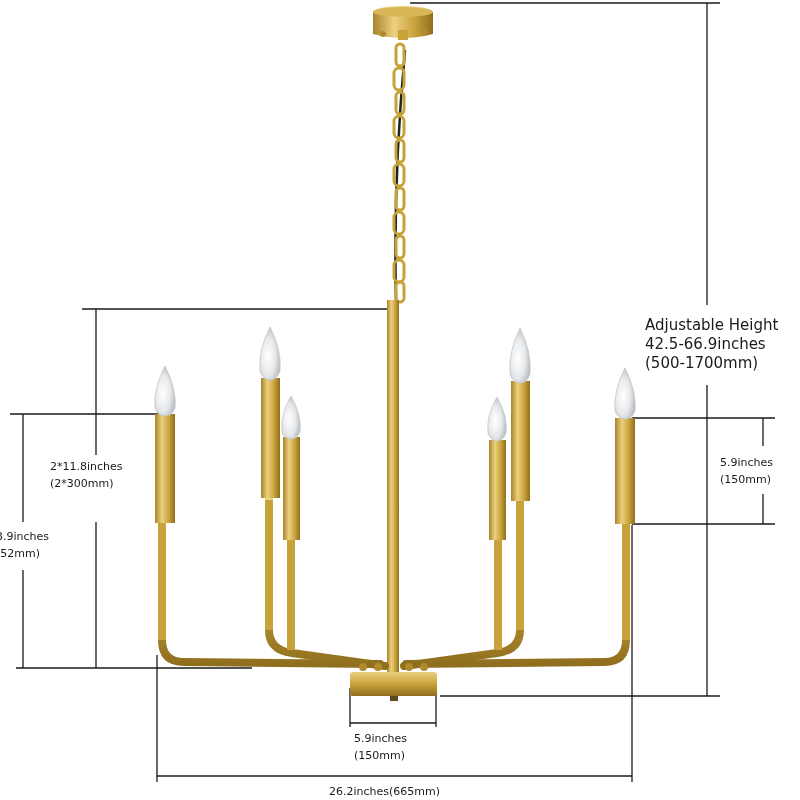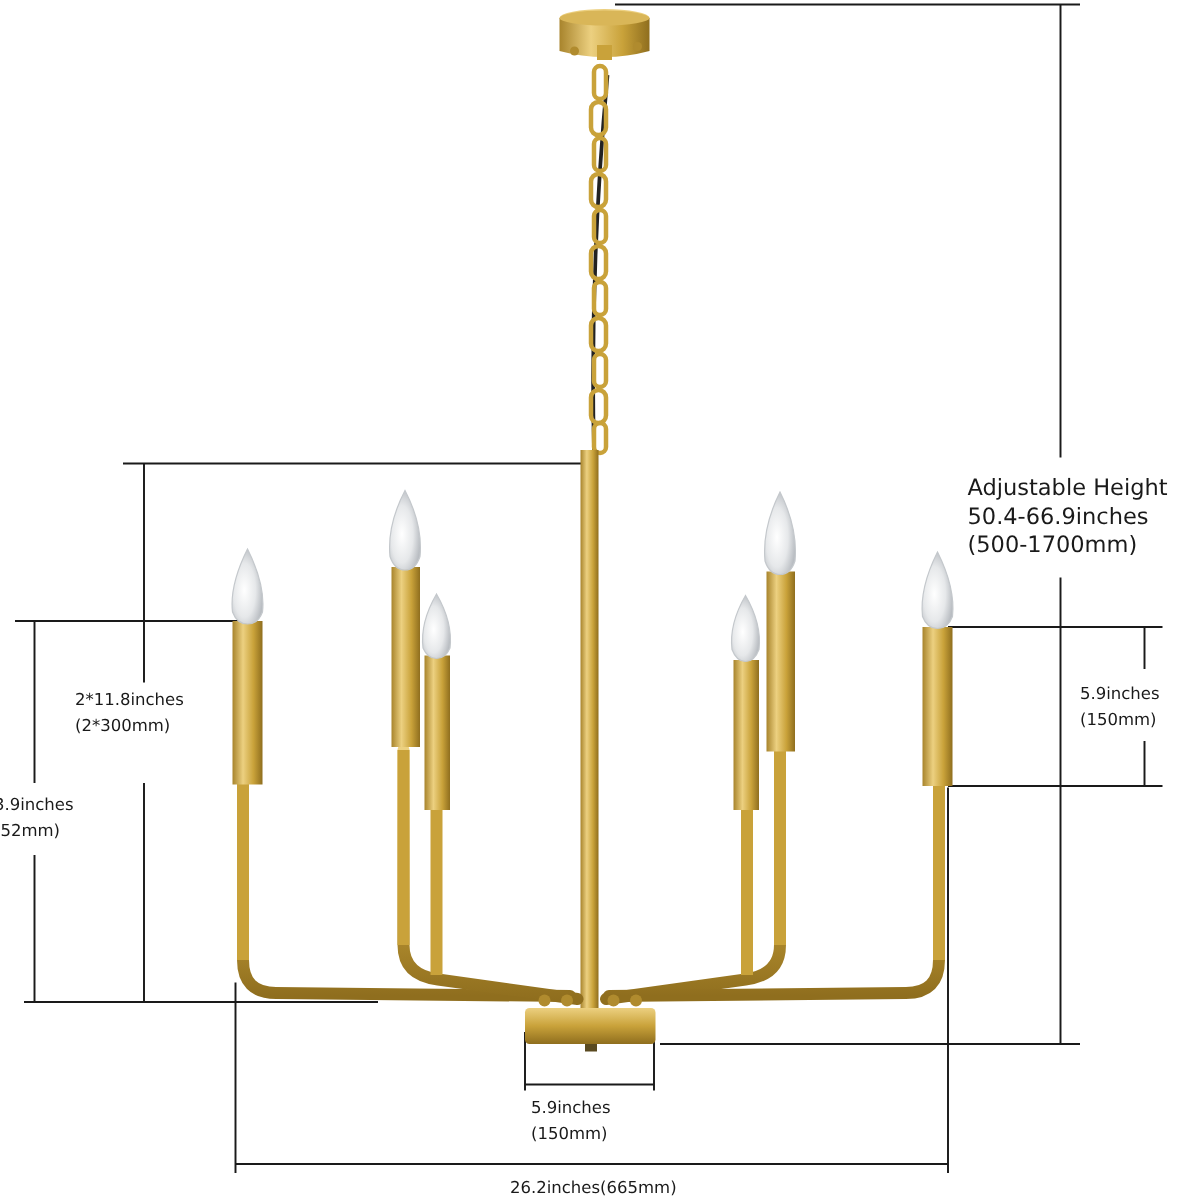--- a/index.html
+++ b/index.html
@@ -131,21 +131,21 @@
       <circle cx="409" cy="667" r="4"></circle>
         <circle cx="424" cy="667" r="4"></circle>
     </g>
     <rect x="350" y="672" width="87" height="24" rx="3" fill="url(#goldH)"></rect>
     <rect x="390" y="696" width="8" height="5" fill="#5a4a20"></rect>
   </g>
 </svg>
 
 <div class="label" style="left:645px; top:316px; font-size:15px; line-height:19px;">
   <span>Adjustable Height</span>
-  <span>50.4-66.9inches</span>
+  <span>42.5-66.9inches</span>
   <span>(500-1700mm)</span>
 </div>
 
 <div class="label" style="left:720px; top:454px;">
   <span>5.9inches</span>
   <span>(150mm)</span>
 </div>
 
 <div class="label" style="left:50px; top:458px; background:transparent;">
   <span>2*11.8inches</span>
@@ -155,15 +155,15 @@
 <div class="label" style="left:-11px; top:528px; background:transparent;">
   <span>13.9inches</span>
   <span>(352mm)</span>
 </div>
 
 <div class="label" style="left:354px; top:730px;">
   <span>5.9inches</span>
   <span>(150mm)</span>
 </div>
 
-<div class="label" style="left:340px; top:783px;">
+<div class="label" style="left:329px; top:783px;">
   <span>26.2inches(665mm)</span>
 </div>
 
 </body></html>

